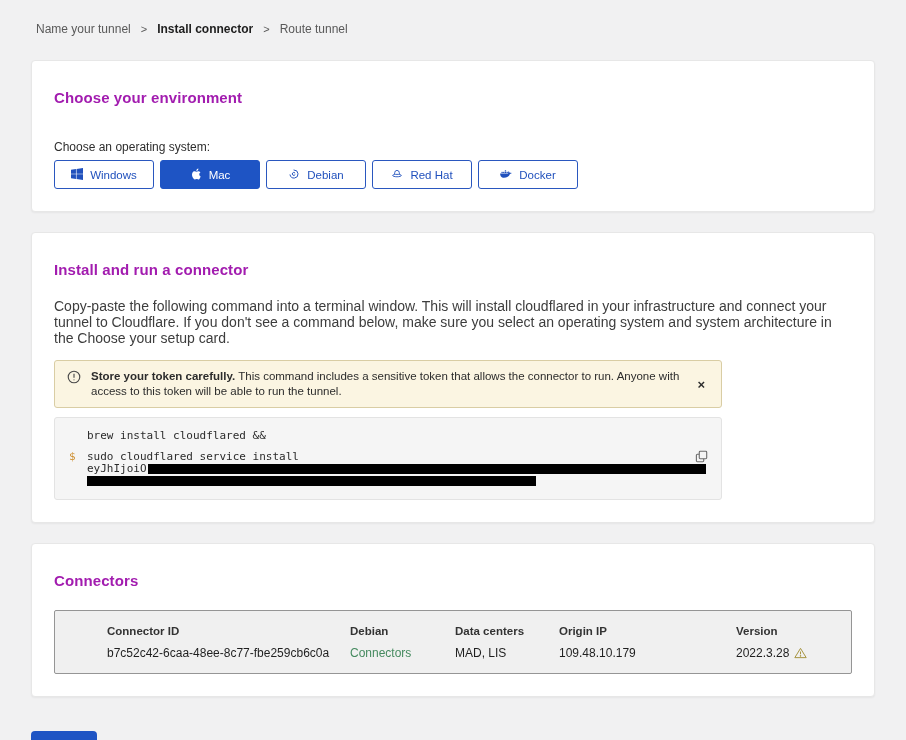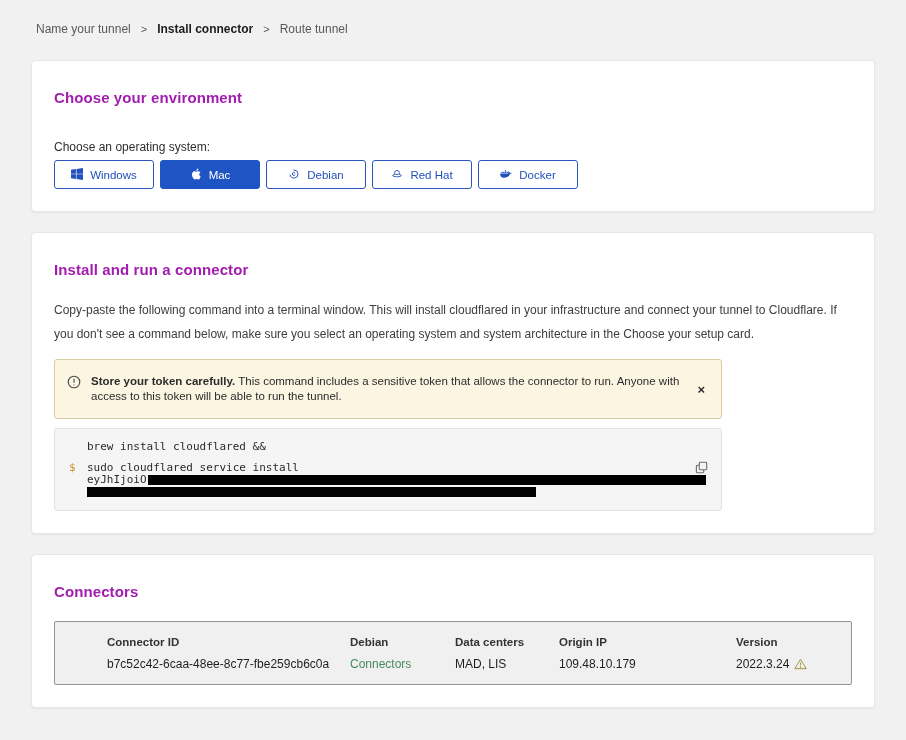--- a/index.html
+++ b/index.html
@@ -41,27 +41,27 @@
     display: flex; align-items: center; justify-content: center; gap: 7px;
     width: 100px; height: 29px;
     background: #fff; border: 1px solid #2a57bf; border-radius: 3px;
     color: #2151bd; font-size: 11.5px; font-family: "Liberation Sans", sans-serif;
     cursor: pointer; padding: 0;
   }
   .os-btn.selected { background: #1e54c4; border-color: #1e54c4; color: #fff; }
   .os-btn svg { width: 12px; height: 12px; flex: 0 0 auto; }
 
   
-  .desc { margin-top: 20px; font-size: 12px; line-height: 24px; color: #3d3d3d; max-width: 810px; }
+  .desc { margin-top: 20px; font-size: 14px; line-height: 16px; color: #3d3d3d; max-width: 810px; }
 
   
   .banner {
     width: 668px; margin-top: 13px;
     background: #fbf5e2; border: 1px solid #d9cda4; border-radius: 3px;
-    padding: 14px 12px;
+    padding: 8px 12px;
     display: flex; gap: 10px; align-items: flex-start;
     font-size: 11.5px; line-height: 15px; color: #2c2c2c;
   }
   .banner-icon { flex: 0 0 auto; margin-top: 1px; }
   .banner-text { flex: 1 1 auto; }
   .banner-close {
     flex: 0 0 auto; align-self: center;
     background: none; border: none; padding: 0 4px;
     font-size: 13px; font-weight: 700; color: #2c2c2c; cursor: pointer;
   }
@@ -239,21 +239,21 @@
         <span>Data centers</span>
         <span>Origin IP</span>
         <span>Version</span>
       </div>
       <div class="t-row t-data">
         <span>b7c52c42-6caa-48ee-8c77-fbe259cb6c0a</span>
         <span class="status-connected">Connectors</span>
         <span>MAD, LIS</span>
         <span>109.48.10.179</span>
         <span class="version-cell">
-          <span>2022.3.24</span>
+          <span>2022.3.28</span>
           <span class="warn-glyph">
             <svg width="13" height="12" viewBox="0 0 16 14" fill="none" stroke="#a5923d" stroke-width="1.2">
                 <path d="M8 1.3 15 12.7H1z" stroke-linejoin="round"></path>
                 <line x1="8" y1="5.2" x2="8" y2="8.6"></line>
                 <circle cx="8" cy="10.6" r="0.5" fill="#a5923d"></circle>
               </svg>
           </span>
         </span>
       </div>
     </div>

